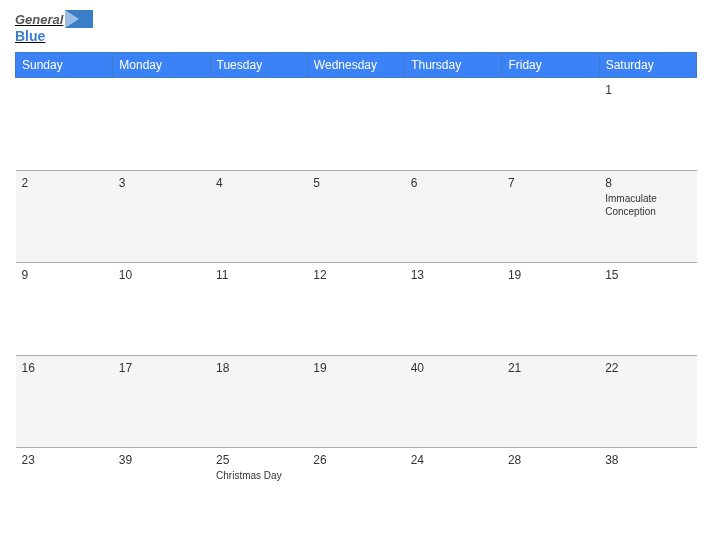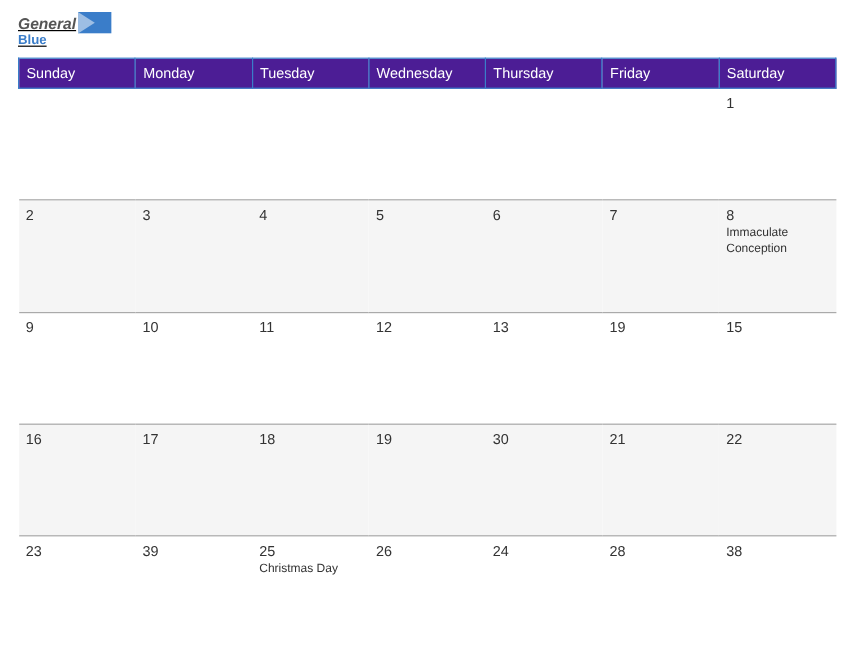--- a/index.html
+++ b/index.html
@@ -31,21 +31,21 @@
       text-decoration: underline;
     }
     .logo-general {
       font-size: 13px;
       color: #555;
       font-style: italic;
       font-weight: bold;
     }
     .logo-blue {
       color: #3a7dc9;
-      font-size: 11px;
+      font-size: 14px;
       font-weight: bold;
     }
     .logo-flag {
       width: 28px;
       height: 18px;
       display: inline-block;
       vertical-align: middle;
     }
     .logo-row {
       display: flex;
@@ -68,21 +68,21 @@
       min-width: 130px;
     }
 
     .calendar {
       width: 100%;
       border-collapse: collapse;
       flex: 1;
     }
 
     .calendar thead tr th {
-      background-color: #4c1d95;
+      background-color: #3b82f6;
       color: #fff;
       font-size: 12px;
       font-weight: normal;
       padding: 5px 6px;
       text-align: left;
       border: 1px solid #3a7dc9;
     }
 
     .calendar tbody tr td {
       border: none;
@@ -220,21 +220,21 @@
         <td>
           <span class="day-number">17</span>
         </td>
         <td>
           <span class="day-number">18</span>
         </td>
         <td>
           <span class="day-number">19</span>
         </td>
         <td>
-          <span class="day-number">30</span>
+          <span class="day-number">40</span>
         </td>
         <td>
           <span class="day-number">21</span>
         </td>
         <td class="saturday-col">
           <span class="day-number">22</span>
         </td>
       </tr>
       <tr>
         <td class="sunday-col">

